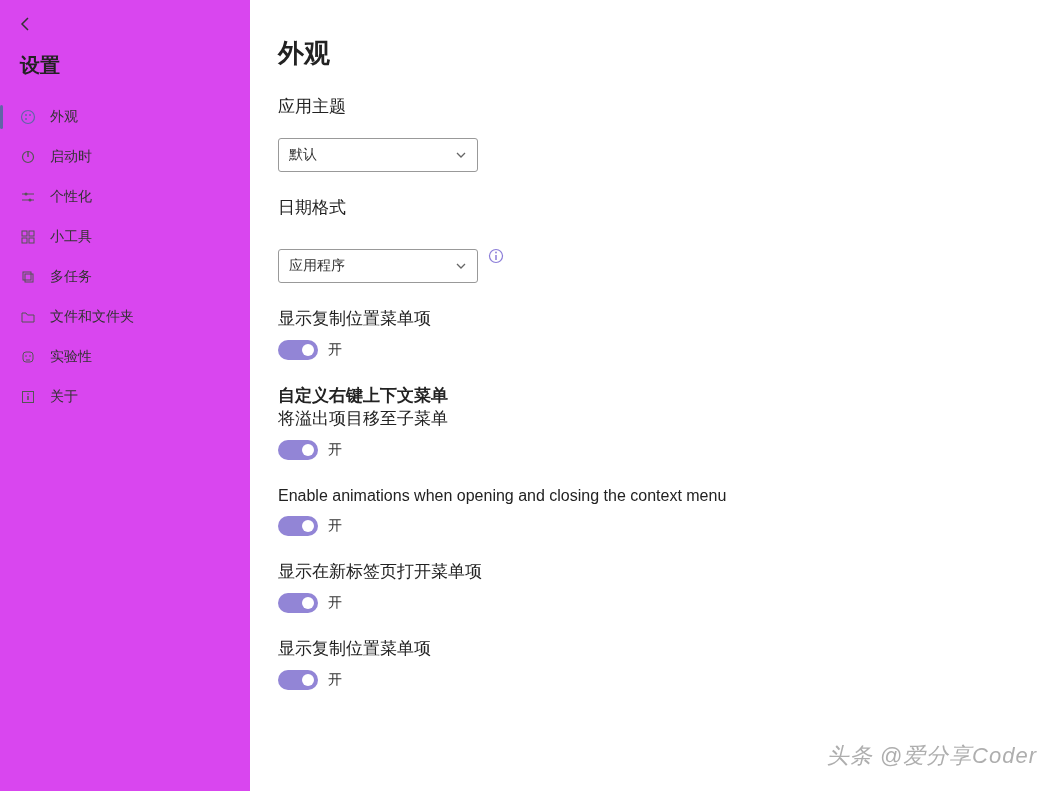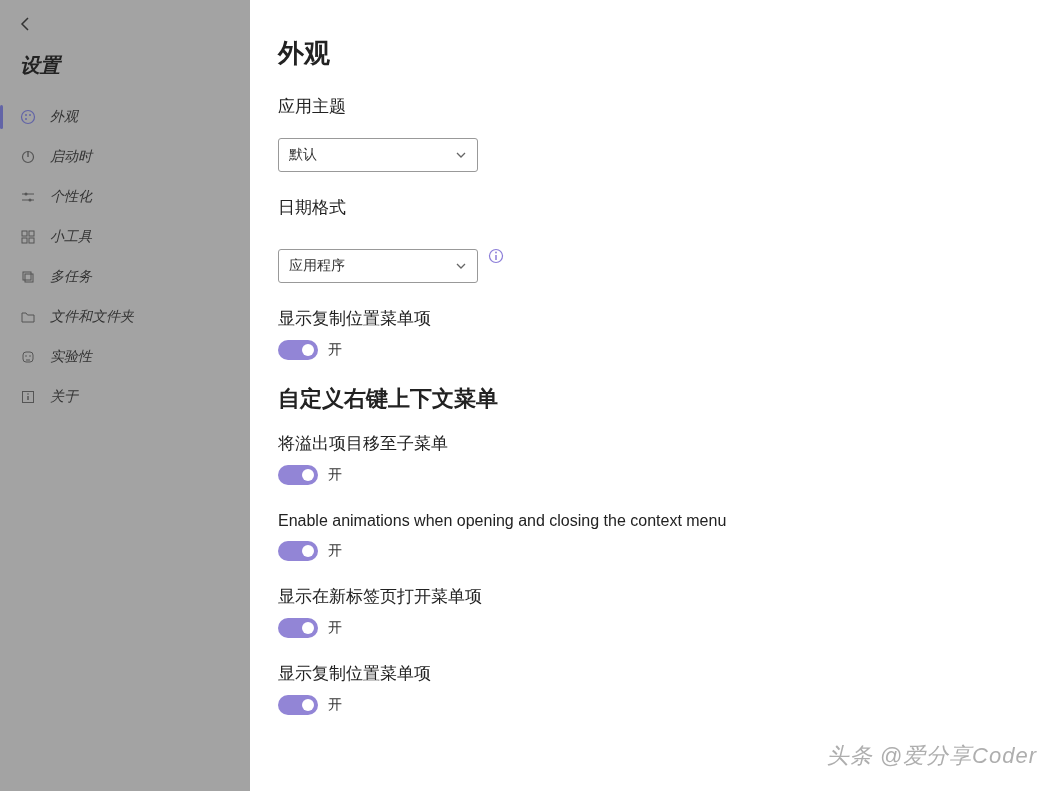--- a/index.html
+++ b/index.html
@@ -10,24 +10,23 @@
     }
     body {
       display: flex;
       width: 1063px;
       height: 791px;
       background: #ffffff;
       overflow: hidden;
     }
     .sidebar {
       width: 250px;
-      background: #a3a3a3;
+      background: #d946ef;
       padding-top: 10px;
       flex-shrink: 0;
-      font-style: italic;
     }
     .back-btn {
       padding: 6px 18px;
       cursor: pointer;
       font-size: 16px;
       color: #333;
     }
     .sidebar-title {
       font-size: 20px;
       font-weight: 600;
@@ -106,24 +105,23 @@
     }
     .chevron {
       color: #666;
     }
     .info-icon {
       color: #8b7dd8;
       display: flex;
       align-items: center;
     }
     .section-title {
-      font-size: 22px;
+      font-size: 17px;
       font-weight: 600;
       margin-top: 10px;
-      margin-bottom: 18px;
       color: #222;
     }
     .toggle-row {
       display: flex;
       align-items: center;
       gap: 10px;
       margin-top: 8px;
     }
     .toggle {
       width: 40px;

